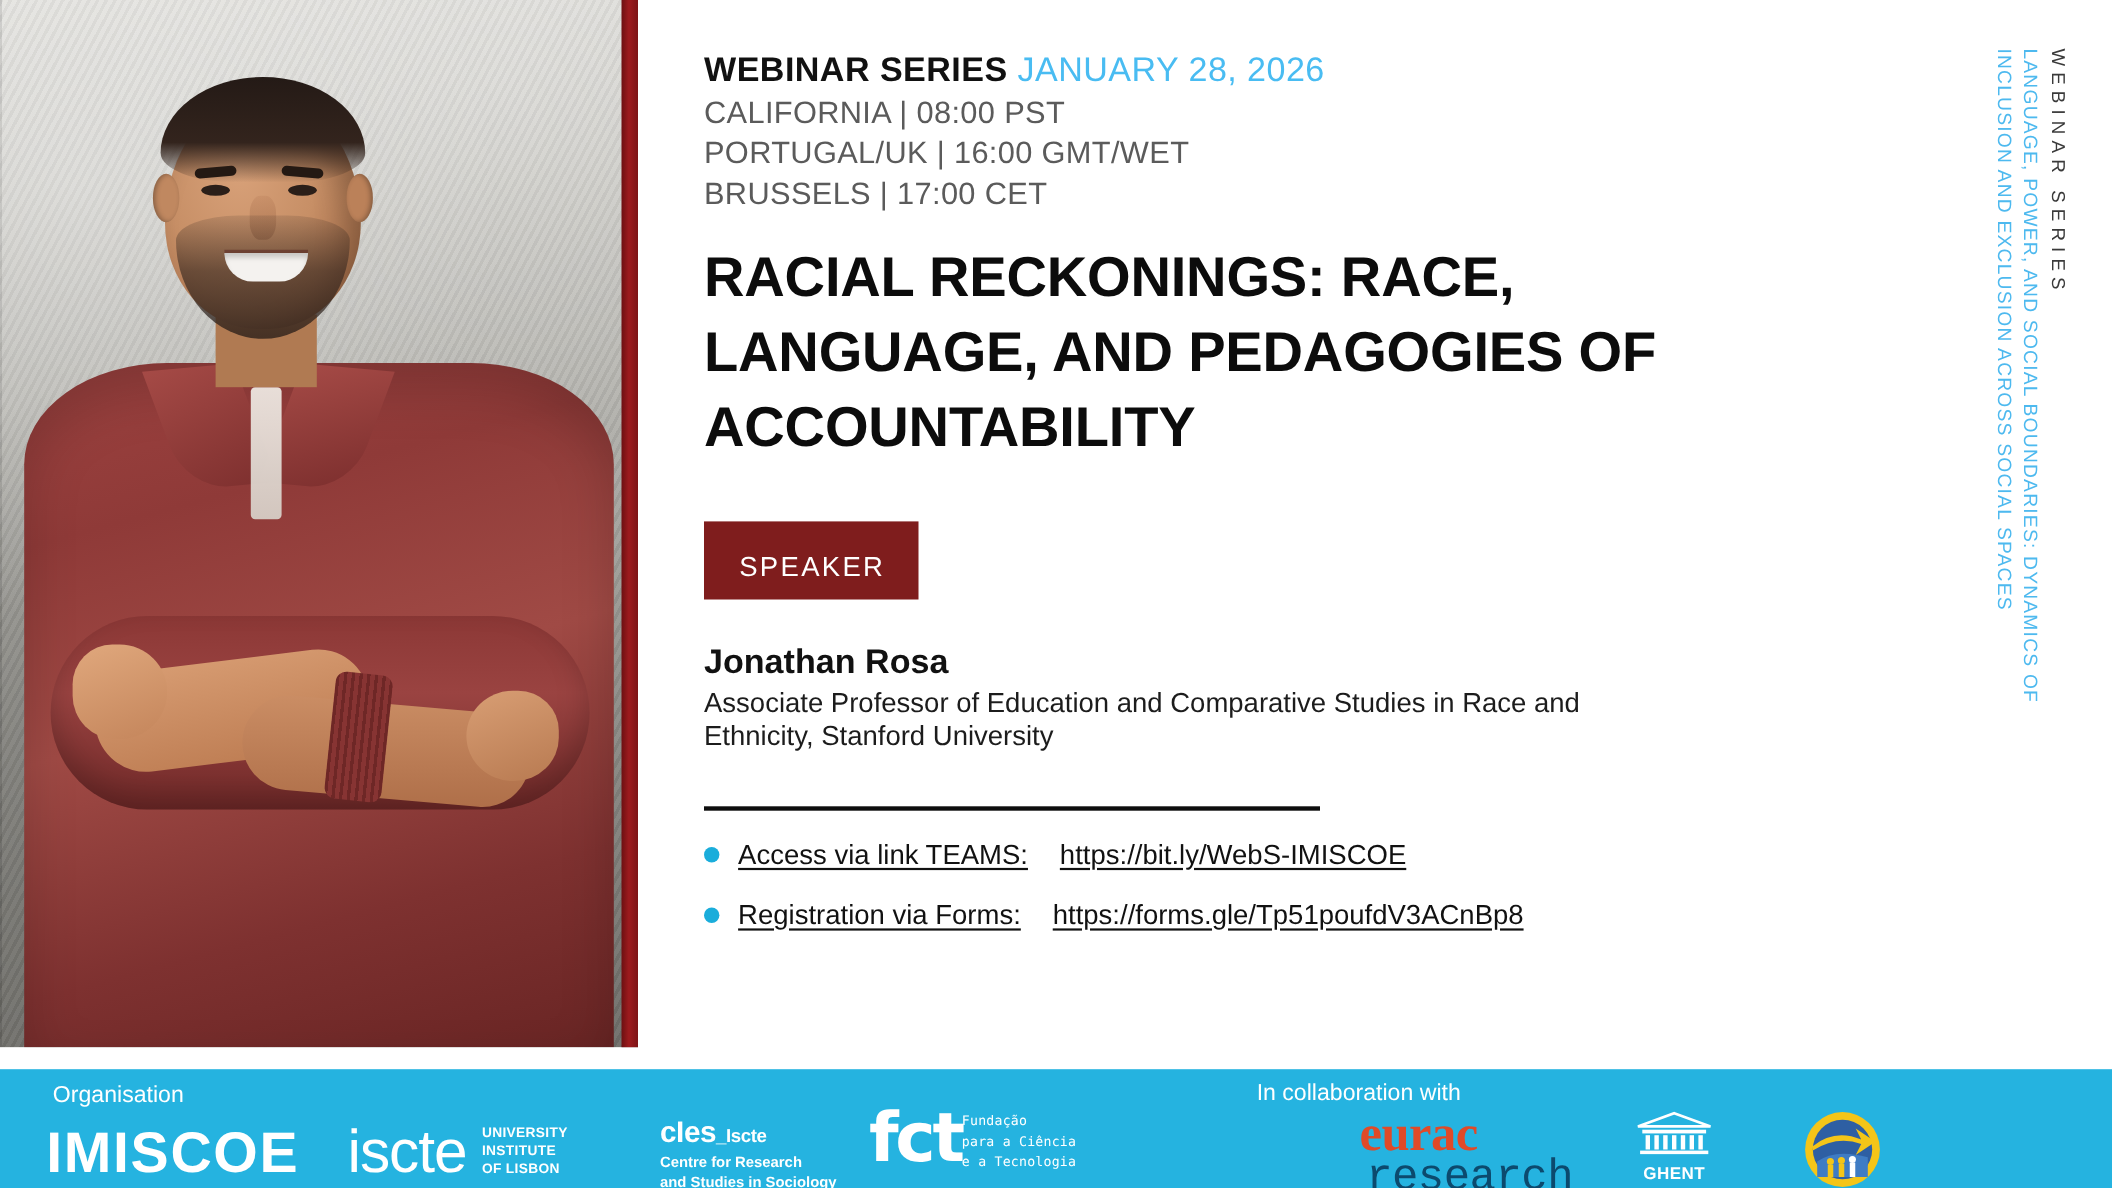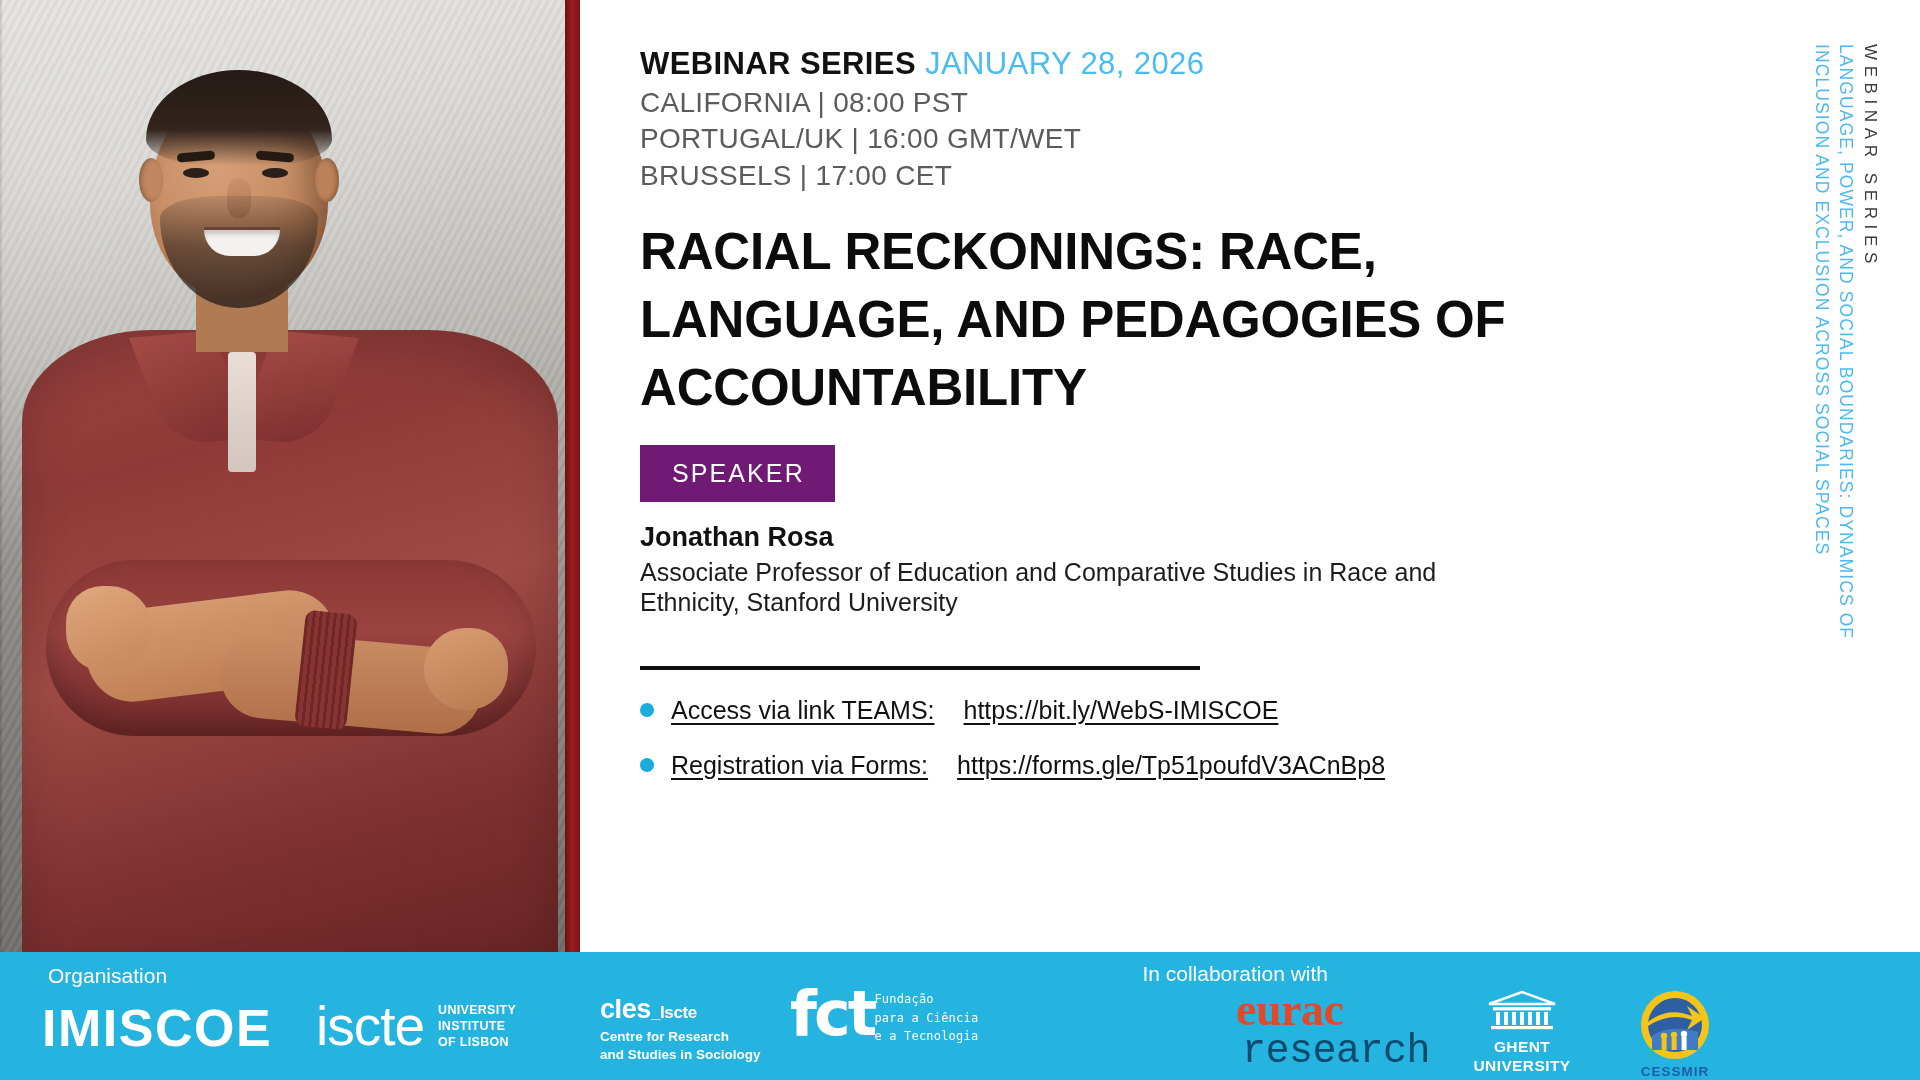--- a/index.html
+++ b/index.html
@@ -111,26 +111,26 @@
   .kicker .k-date { color:#49BCF2; font-weight:400; }
   .timeline {
     font-size:28px; color:#5b5b5b; letter-spacing:.3px; line-height:1.30; white-space:nowrap;
   }
   #title {
     margin-top:24px;
     font-size:51px; font-weight:700; color:#0c0c0c;
     line-height:1.33; letter-spacing:-.2px; max-width:1040px;
   }
   #speaker-badge {
-    margin-top:23px; display:inline-block;
-    background:#701a75; color:#fff;
+    margin-top:52px; display:inline-block;
+    background:#7f1d1d; color:#fff;
     font-size:25px; letter-spacing:2.1px;
-    padding:14px 30px 14px 32px;
-  }
-  #speaker-name { margin-top:20px; font-size:27px; font-weight:700; color:#111; }
+    padding:28px 30px 14px 32px;
+  }
+  #speaker-name { margin-top:39px; font-size:31px; font-weight:700; color:#111; }
   #speaker-role { margin-top:4px; font-size:25px; color:#1c1c1c; line-height:1.22; max-width:810px; }
   #divider { margin-top:48px; width:560px; height:4px; background:#0e0e0e; }
   .link-row { margin-top:26px; display:flex; align-items:center; gap:17px; font-size:25px; }
   .dot { width:14px; height:14px; border-radius:50%; background:#1AADDB; flex:none; }
   .link-label { color:#111; text-decoration:underline; text-underline-offset:4px; }
   .link-url { color:#111; text-decoration:underline; text-underline-offset:4px; margin-left:12px; }
 
   
   #rail {
     position:absolute; right:0; top:0; width:160px; height:952px; background:#fff;
@@ -145,21 +145,21 @@
   }
   #rail-sub {
     left:96px; top:44px; color:#4DB9EF; letter-spacing:1.1px; font-size:17.5px;
   }
   #rail-sub2 {
     left:72px; top:44px; color:#4DB9EF; letter-spacing:1.1px; font-size:17.5px;
   }
 
   
   #footer {
-    position:absolute; left:0; bottom:0; width:1920px; height:128px;
+    position:absolute; left:0; bottom:0; width:1920px; height:108px;
     background:#25B3E0; color:#fff;
   }
   .f-caption { position:absolute; font-size:21px; color:#fff; }
   #org-caption { left:48px; top:12px; }
   #collab-caption { right:592px; top:10px; }
 
   .logo-imiscoe {
     position:absolute; left:42px; top:46px;
     font-size:52px; font-weight:700; letter-spacing:1.5px; color:#fff;
   }

